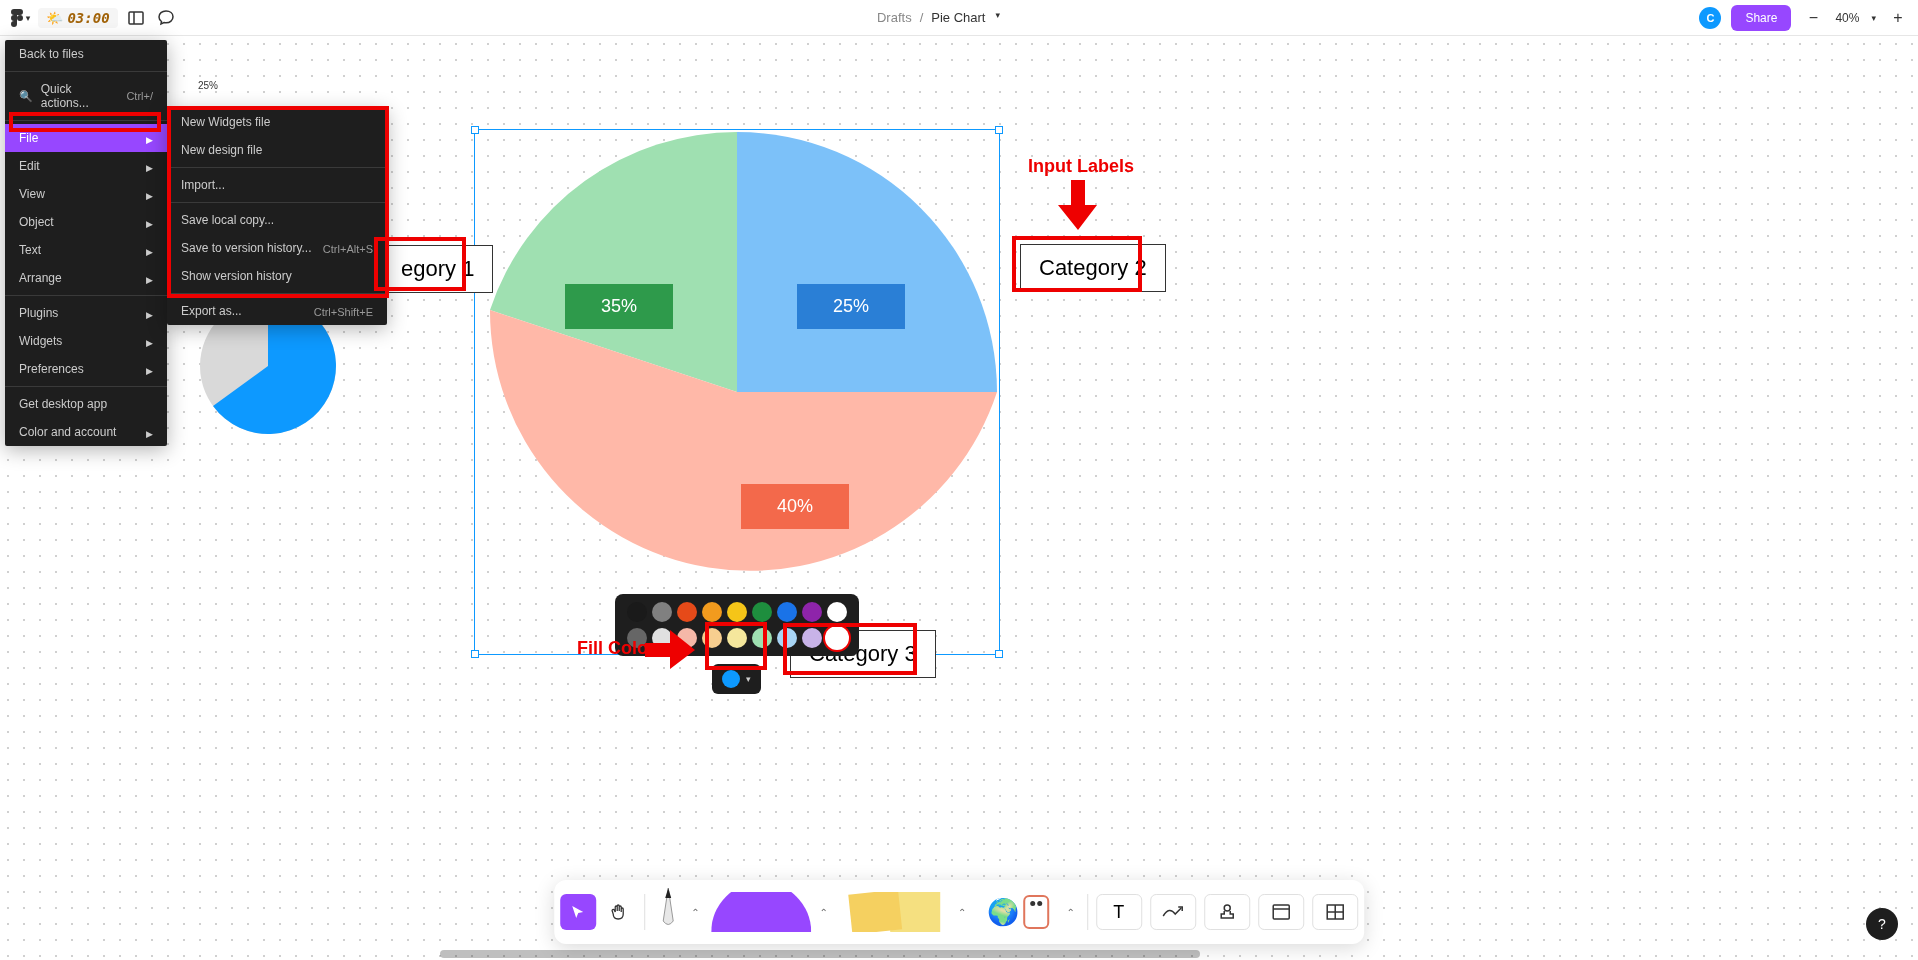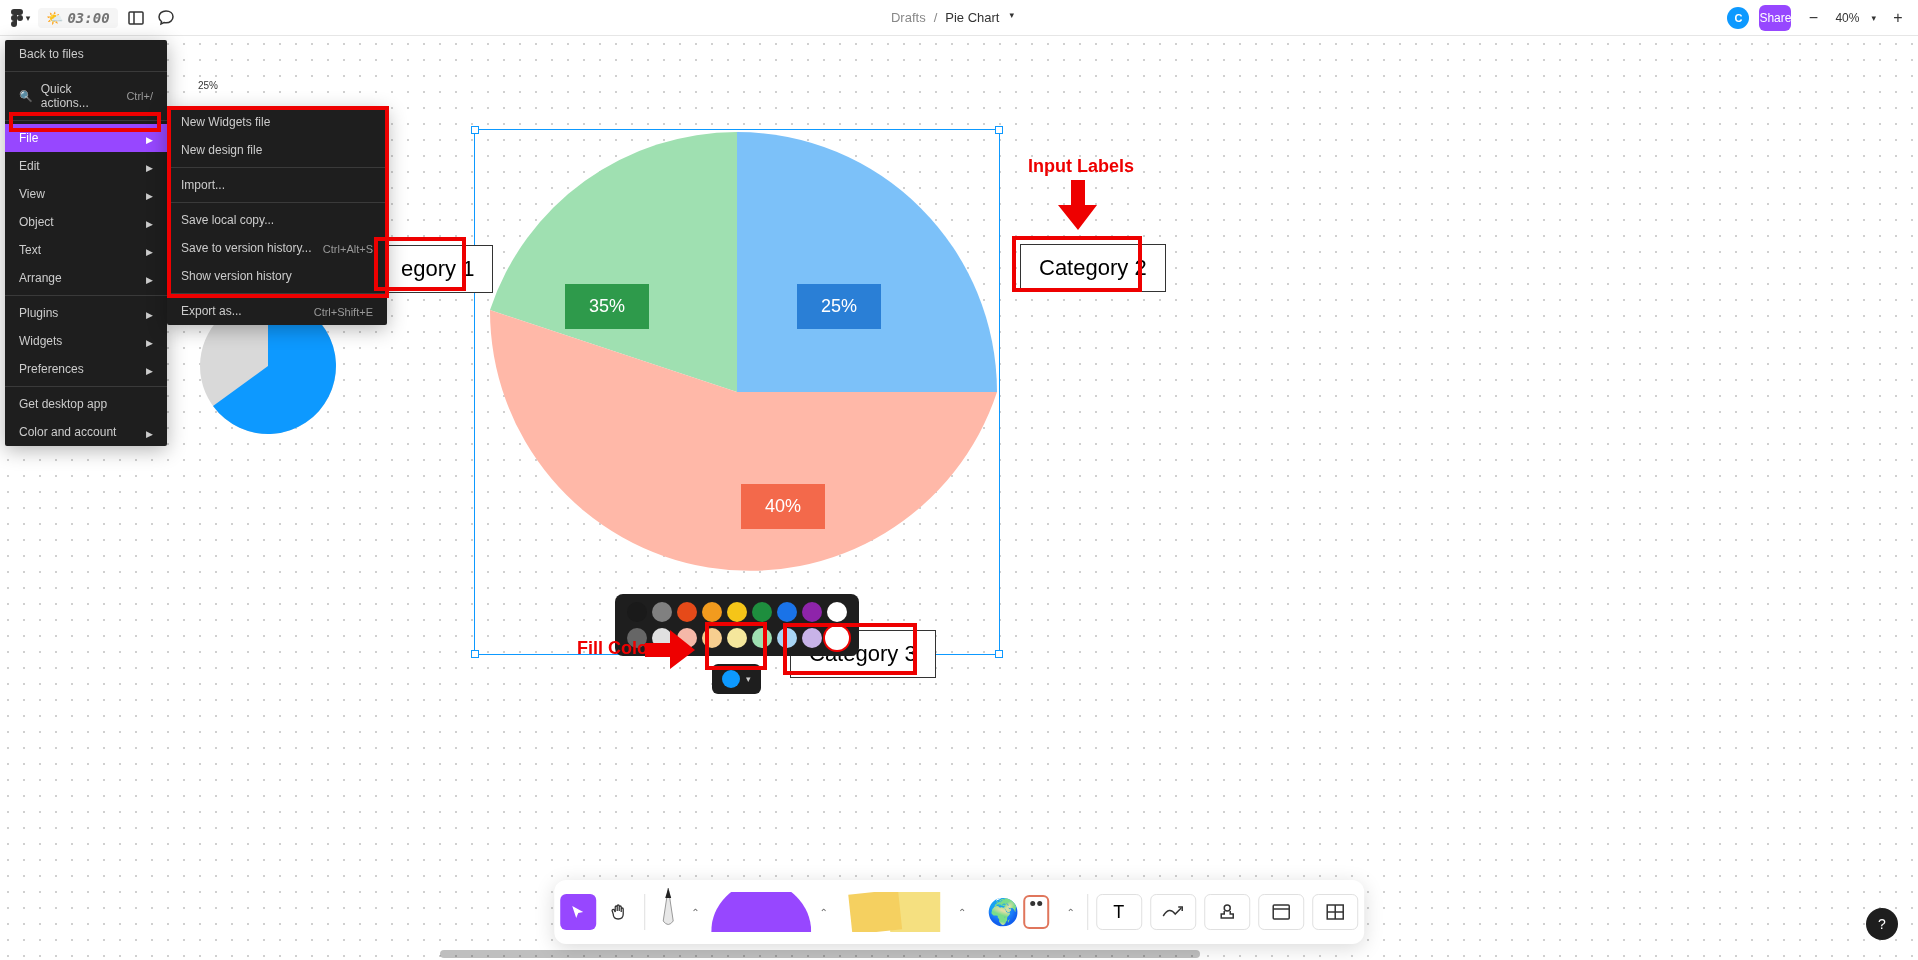--- a/index.html
+++ b/index.html
@@ -4,29 +4,29 @@
   <style>
     * { margin: 0; padding: 0; box-sizing: border-box; font-family: -apple-system, BlinkMacSystemFont, "Segoe UI", sans-serif; }
     body { background: #fff; width: 1918px; height: 960px; position: relative; overflow: hidden; }
     
     
     .top-bar { height: 36px; border-bottom: 1px solid #e6e6e6; display: flex; align-items: center; padding: 0 8px; justify-content: space-between; }
     .top-left { display: flex; align-items: center; gap: 6px; }
     .dropdown-chevron { font-size: 9px; color: #333; margin-left: 2px; }
     .timer-badge { display: flex; align-items: center; gap: 4px; padding: 2px 8px; background: #f5f5f5; border-radius: 4px; }
     .timer-emoji { font-size: 14px; }
-    .timer-text { font-family: monospace; font-size: 14px; color: #737373; font-style: italic; font-weight: bold; }
+    .timer-text { font-family: monospace; font-size: 14px; color: #a16207; font-style: italic; font-weight: bold; }
     .icon-btn { width: 24px; height: 24px; display: flex; align-items: center; justify-content: center; cursor: pointer; color: #333; }
     
     .top-center { display: flex; align-items: flex-start; gap: 8px; color: #888; font-size: 13px; }
     .project-name { color: #333; }
     
     .top-right { display: flex; align-items: center; gap: 10px; }
     .avatar { width: 22px; height: 22px; border-radius: 50%; background: #0d99ff; color: #fff; display: flex; align-items: center; justify-content: center; font-size: 11px; font-weight: bold; }
-    .share-btn { background: #9747ff; color: #fff; border: none; padding: 6px 0; border-radius: 6px; font-size: 12px; font-weight: 500; cursor: pointer; text-align: right; }
+    .share-btn { background: #9747ff; color: #fff; border: none; padding: 6px 14px; border-radius: 6px; font-size: 12px; font-weight: 500; cursor: pointer; text-align: right; }
     .zoom-level { font-size: 12px; color: #333; }
     
     
     .canvas { position: absolute; top: 36px; left: 0; right: 0; bottom: 0; background-image: radial-gradient(circle, #d0d0d0 1px, transparent 1px); background-size: 16px 16px; }
     
     
     .menu { position: absolute; background: #1e1e1e; color: #ccc; font-size: 12px; border-radius: 2px; box-shadow: 0 4px 20px rgba(0,0,0,0.3); z-index: 100; }
     .menu-main { top: 40px; left: 5px; width: 162px; }
     .menu-item { padding: 7px 14px; display: flex; align-items: flex-end; justify-content: space-between; cursor: pointer; }
     .menu-item.highlighted { background: #9747ff; color: #fff; }
@@ -44,21 +44,21 @@
     .red-arrow { position: absolute; z-index: 200; }
     
     
     .small-pie { position: absolute; }
     .small-pie-label { font-size: 10px; color: #333; margin-bottom: 4px; }
     
     
     .pie-container { position: absolute; top: 93px; left: 474px; width: 526px; height: 526px; border: 1px solid #0d99ff; }
     .pie-handle { position: absolute; width: 8px; height: 8px; background: #fff; border: 1px solid #0d99ff; }
     
-    .slice-label { position: absolute; padding: 12px 24px; color: #fff; font-size: 18px; font-weight: 500; }
+    .slice-label { position: absolute; padding: 12px 36px; color: #fff; font-size: 18px; font-weight: 500; }
     
     
     .cat-label { position: absolute; background: #fff; border: 1px solid #333; padding: 10px 18px; font-size: 22px; }
     
     
     .color-picker { position: absolute; top: 558px; left: 615px; background: #1e1e1e; border-radius: 8px; padding: 8px 12px; display: flex; flex-direction: column; gap: 6px; z-index: 50; }
     .color-row { display: flex; gap: 5px; }
     .color-swatch { width: 20px; height: 20px; border-radius: 50%; cursor: pointer; }
     .color-swatch.selected { box-shadow: 0 0 0 2px #fff, 0 0 0 4px #e00; }
     

